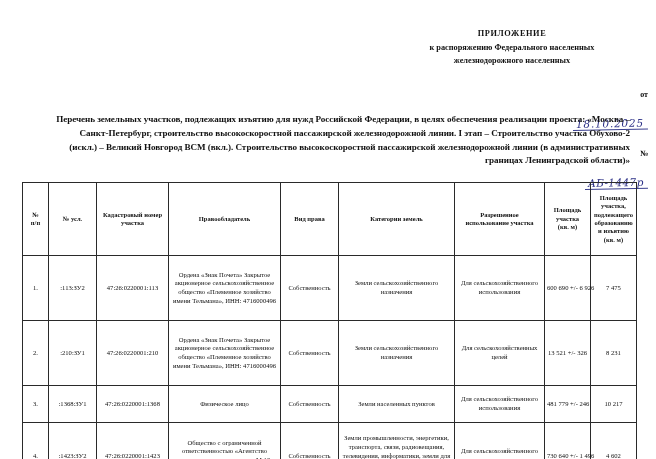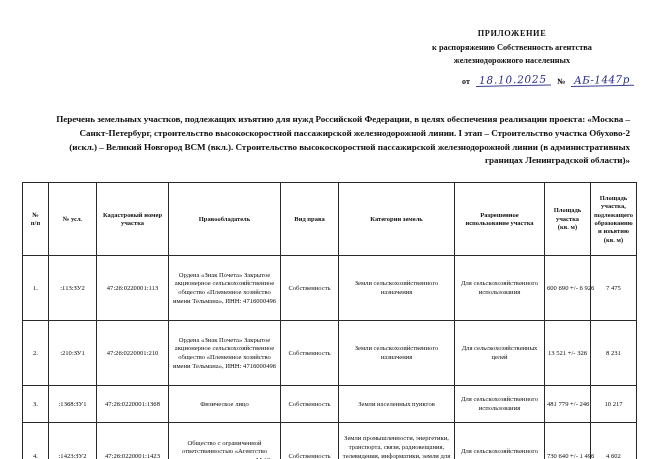--- a/index.html
+++ b/index.html
@@ -42,28 +42,29 @@
   }
   .doc-header .to-line {
     display: block;
   }
   .doc-header .to-line2 {
     display: block;
   }
 
   .date-line {
     position: absolute;
-    top: 74px;
+    top: 90px;
     left: 462px;
     width: 186px;
     font-size: 8px;
     font-weight: bold;
     display: flex;
     align-items: flex-end;
-    gap: 6px;
+    gap: 18px;
+    flex-direction: column;
   }
   .date-line .lbl {
     font-weight: bold;
     font-size: 8px;
     padding-bottom: 1px;
   }
   .hand {
     font-family: "DejaVu Serif", serif;
     font-style: italic;
     color: #2b2f86;
@@ -150,21 +151,21 @@
     padding-right: 3px;
   }
 </style>
 </head>
 <body>
 
 <div class="page">
 
   <div class="doc-header">
     <span class="appendix-word">ПРИЛОЖЕНИЕ</span>
-    <span class="to-line">к распоряжению Собственность агентства</span>
+    <span class="to-line">к распоряжению Федерального населенных</span>
     <span class="to-line2">железнодорожного населенных</span>
   </div>
 
   <div class="date-line">
     <span class="lbl">от</span>
     <span class="hand">18.10.2025</span>
     <span class="lbl">№</span>
     <span class="hand num">АБ-1447р</span>
   </div>
 

